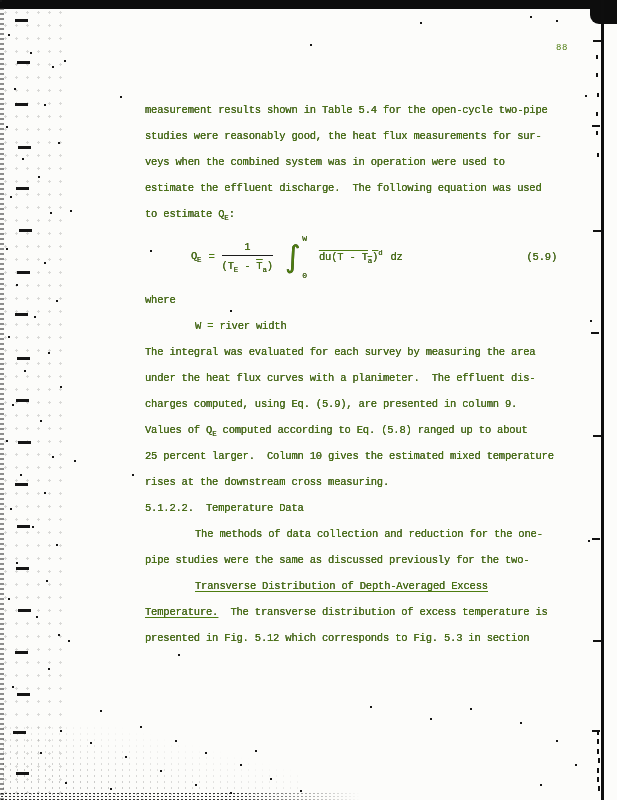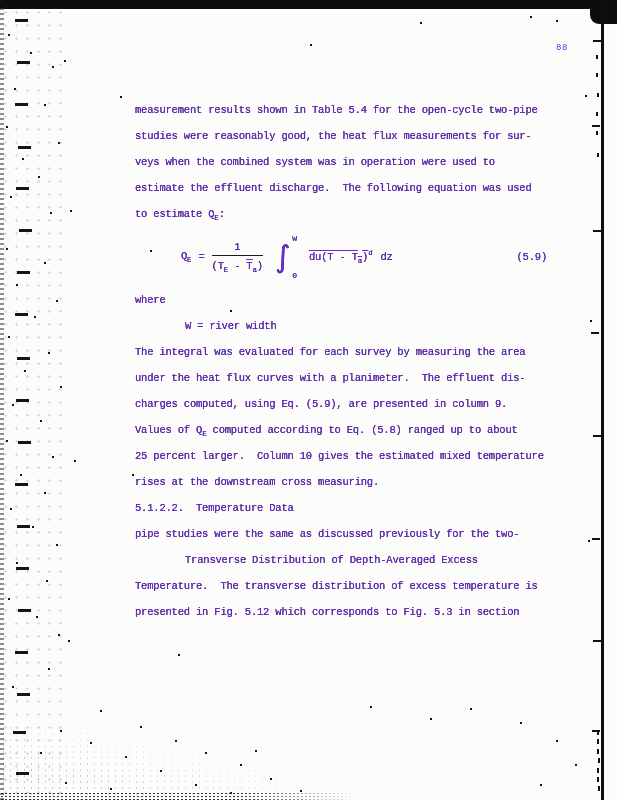--- a/index.html
+++ b/index.html
@@ -1,26 +1,26 @@
 <!DOCTYPE html>
 <html><head>
 <meta charset="utf-8">
 <style>
   html,body{margin:0;padding:0;background:#e8e8e6;}
   .page{
     position:relative;width:617px;height:800px;background:#fcfcfa;overflow:hidden;
-    font-family:"Liberation Mono","DejaVu Sans Mono",monospace;color:#6d28d9;
+    font-family:"Liberation Mono","DejaVu Sans Mono",monospace;color:#4d7c0f;
   }
   
-  .text-block{position:absolute;left:135px;top:97px;width:412px;font-size:10.5px;letter-spacing:-0.2px;text-shadow:0 0 0.3px #1b1b1b;}
+  .text-block{position:absolute;left:145px;top:97px;width:412px;font-size:10.5px;letter-spacing:-0.2px;text-shadow:0 0 0.3px #1b1b1b;}
   .line{height:26px;line-height:26px;white-space:pre;}
   .indent{padding-left:50px;}
   .sub{font-size:7.5px;vertical-align:-3px;}
   .sup{font-size:7.5px;vertical-align:5px;}
-  .ul{text-underline-offset:2px;text-decoration-thickness:1px;}
+  .ul{text-decoration:underline;text-underline-offset:2px;text-decoration-thickness:1px;}
   .page-number{position:absolute;left:556px;top:43px;font-size:9px;letter-spacing:0.5px;}
   
   .equation{display:flex;align-items:center;height:60px;padding-left:46px;white-space:pre;}
   .equation span{white-space:pre;}
   .eq-equals{margin:0 7px;}
   .frac{display:inline-flex;flex-direction:column;align-items:center;}
   .frac-num{margin-bottom:2px;}
   .frac-den{border-top:1px solid #1b1b1b;padding-top:4px;}
   .int-group{display:inline-flex;align-items:center;margin:0 4px 0 12px;}
   .int-glyph{font-family:"DejaVu Sans",sans-serif;font-size:30px;line-height:30px;}
@@ -126,20 +126,21 @@
 
     <div class="line">The integral was evaluated for each survey by measuring the area</div>
     <div class="line">under the heat flux curves with a planimeter.  The effluent dis-</div>
     <div class="line">charges computed, using Eq. (5.9), are presented in column 9.</div>
     <div class="line"><span>Values of Q</span><span class="sub">E</span><span> computed according to Eq. (5.8) ranged up to about</span></div>
     <div class="line">25 percent larger.  Column 10 gives the estimated mixed temperature</div>
     <div class="line">rises at the downstream cross measuring.</div>
 
     <div class="line">5.1.2.2.  Temperature Data</div>
 
+    <div class="line indent">The methods of data collection and reduction for the one-</div>
     <div class="line">pipe studies were the same as discussed previously for the two-</div>
 
     <div class="line indent"><span class="ul">Transverse Distribution of Depth-Averaged Excess</span></div>
     <div class="line"><span class="ul">Temperature.</span><span>  The transverse distribution of excess temperature is</span></div>
     <div class="line">presented in Fig. 5.12 which corresponds to Fig. 5.3 in section</div>
 
   </div>
 </div>
 
 </body></html>

